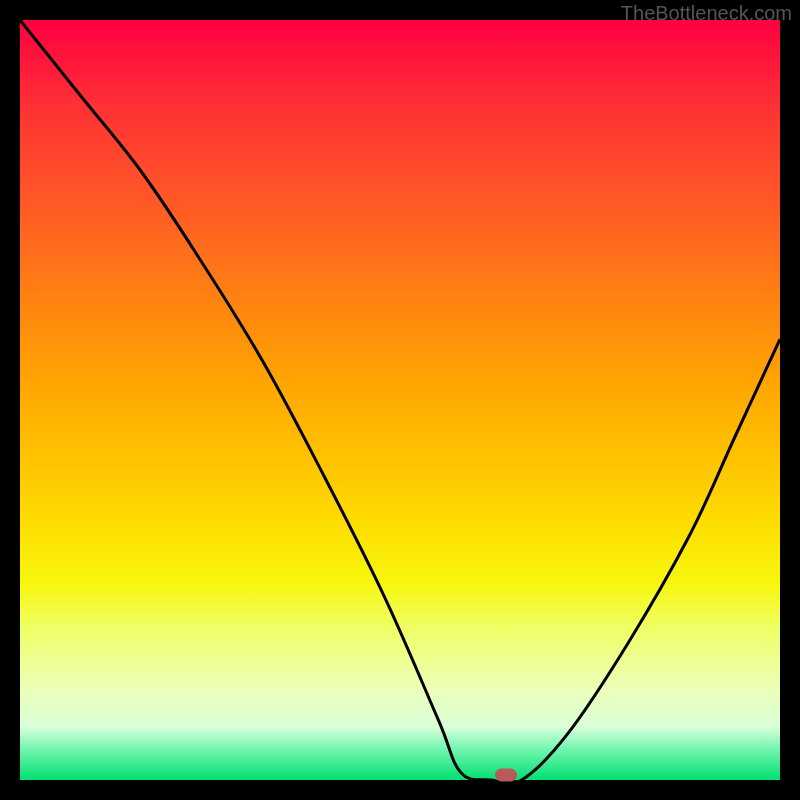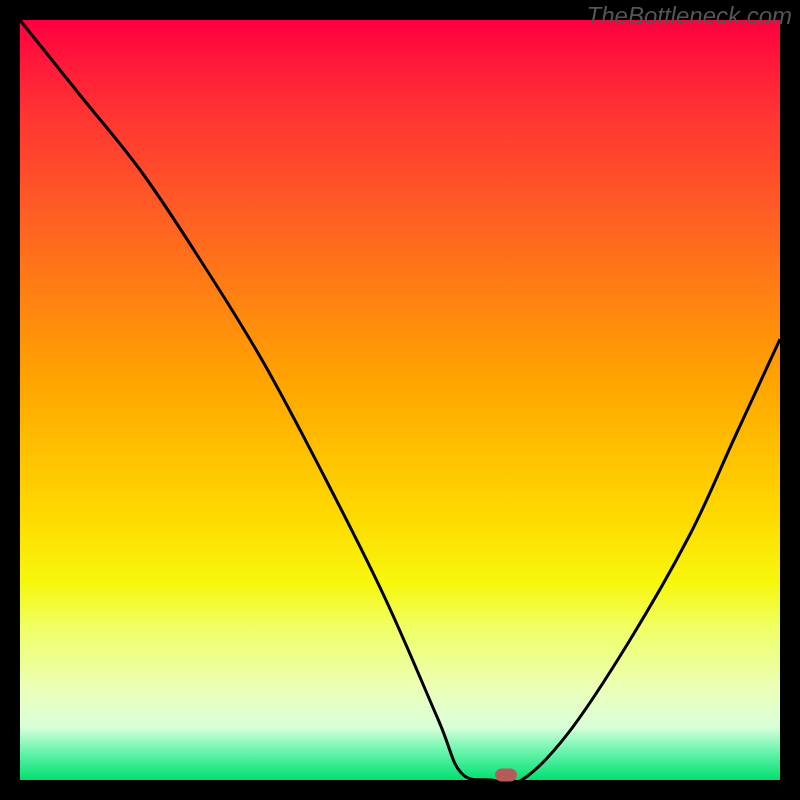--- a/index.html
+++ b/index.html
@@ -8,23 +8,22 @@
     height: 800px;
     background: #000;
     position: relative;
     font-family: Arial, Helvetica, sans-serif;
   }
   .watermark {
     position: absolute;
     top: 2px;
     right: 8px;
     color: #555;
-    font-size: 24px;
+    font-size: 20px;
     z-index: 10;
-    font-style: italic;
   }
   .plot-area {
     position: absolute;
     left: 20px;
     top: 20px;
     width: 760px;
     height: 760px;
     background: linear-gradient(to bottom,
       #ff0040 0%,
       #ff1a3a 6%,

